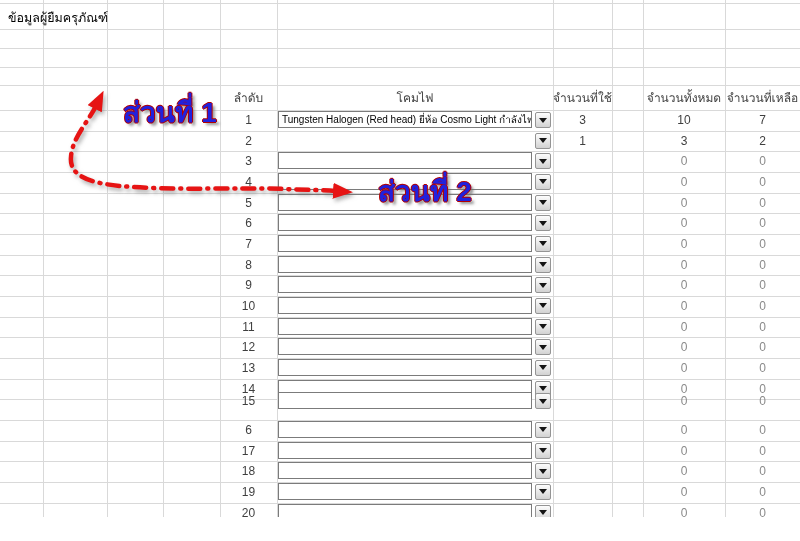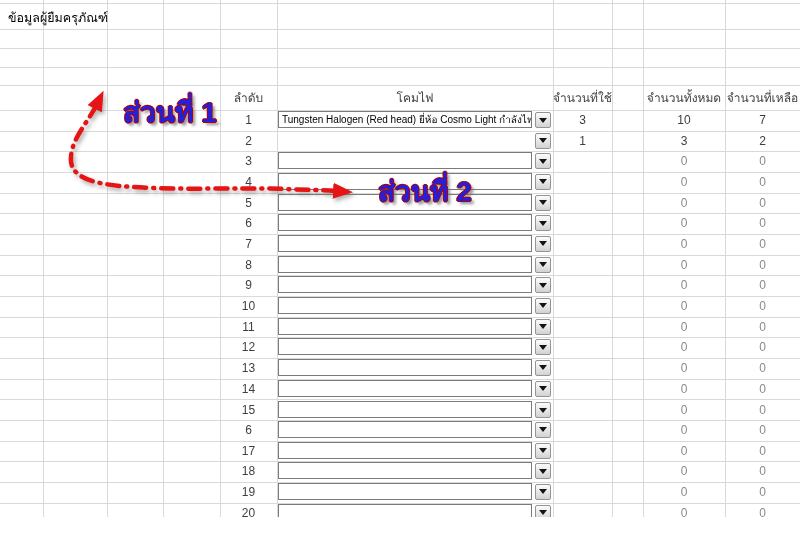--- a/index.html
+++ b/index.html
@@ -272,21 +272,21 @@
     <div class="combo-field">
       <span></span>
     </div>
     <div class="combo-btn">
       <span class="tri"></span>
     </div>
     <div class="cell used"></div>
     <div class="cell total muted">0</div>
     <div class="cell rem muted">0</div>
   </div>
-      <div class="row" style="top: 400px;">
+      <div class="row" style="top: 391px;">
     <div class="cell idx">15</div>
     <div class="combo-field">
       <span></span>
     </div>
     <div class="combo-btn">
       <span class="tri"></span>
     </div>
     <div class="cell used"></div>
     <div class="cell total muted">0</div>
     <div class="cell rem muted">0</div>

